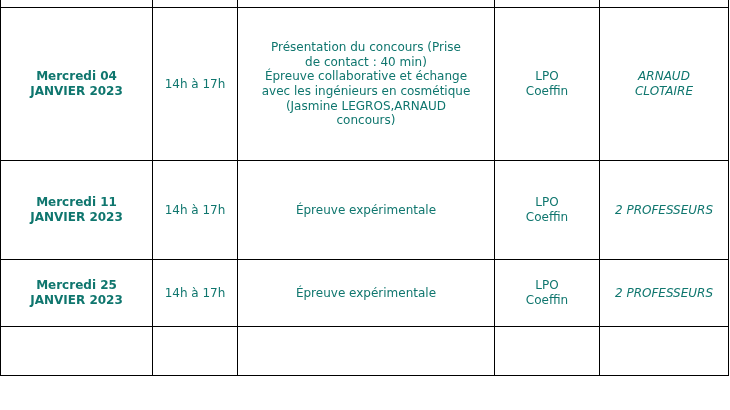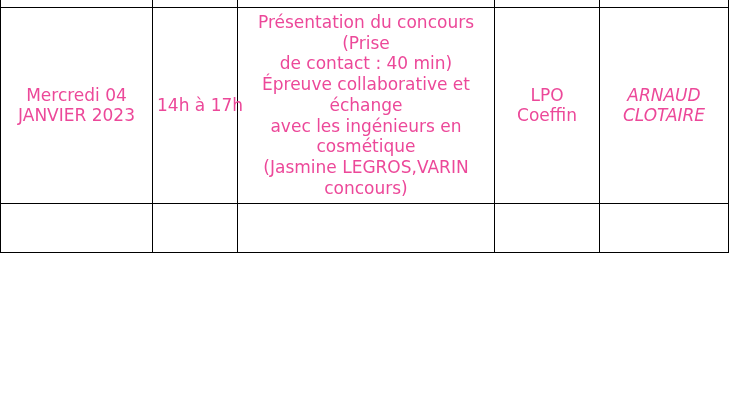--- a/index.html
+++ b/index.html
@@ -30,27 +30,27 @@
   table.schedule col.c-time   { width: 85px; }
   table.schedule col.c-desc   { width: 257px; }
   table.schedule col.c-place  { width: 105px; }
   table.schedule col.c-people { width: 129px; }
 
   table.schedule td {
     border: 1.6px solid #000000;
     padding: 4px 4px;
     vertical-align: middle;
     text-align: center;
-    font-size: 17px;
+    font-size: 12px;
     line-height: 1.22;
-    color: #ec4899;
+    color: #0f766e;
   }
   td.date {
     color: #ff0000;
-    font-weight: normal;
+    font-weight: bold;
     font-size: 14px;
     line-height: 1.25;
   }
   td.time {
     font-size: 13.5px;
     white-space: nowrap;
   }
   td.desc {
     font-size: 13.5px;
   }
@@ -110,35 +110,69 @@
           <span class="line">Mercredi 04</span>
           <span class="line">JANVIER 2023</span>
         </td>
         <td class="time">14h à 17h</td>
         <td class="desc">
           <span class="line">Présentation du concours (Prise</span>
           <span class="line">de contact : 40 min)</span>
           <span class="gap"></span>
           <span class="line">Épreuve collaborative et échange</span>
           <span class="line">avec les ingénieurs en cosmétique</span>
-          <span class="line">(Jasmine LEGROS,VARIN</span>
+          <span class="line">(Jasmine LEGROS,ARNAUD</span>
           <span class="line">concours)</span>
         </td>
         <td class="place">
           <span class="line">LPO</span>
           <span class="line">Coeffin</span>
         </td>
         <td class="people">
           <span class="line">ARNAUD</span>
           <span class="line">CLOTAIRE</span>
         </td>
       </tr>
 
+      <tr class="r2">
+        <td class="date">
+          <span class="line">Mercredi 11</span>
+          <span class="line">JANVIER 2023</span>
+        </td>
+        <td class="time">14h à 17h</td>
+        <td class="desc">
+          <span class="line">Épreuve expérimentale</span>
+        </td>
+        <td class="place">
+          <span class="line">LPO</span>
+          <span class="line">Coeffin</span>
+        </td>
+        <td class="people">
+          <span class="line">2 PROFESSEURS</span>
+        </td>
+      </tr>
 
 
+      <tr class="r4">
+        <td class="date">
+          <span class="line">Mercredi 25</span>
+          <span class="line">JANVIER 2023</span>
+        </td>
+        <td class="time">14h à 17h</td>
+        <td class="desc">
+          <span class="line">Épreuve expérimentale</span>
+        </td>
+        <td class="place">
+          <span class="line">LPO</span>
+          <span class="line">Coeffin</span>
+        </td>
+        <td class="people">
+          <span class="line">2  PROFESSEURS</span>
+        </td>
+      </tr>
 
       <tr class="r5">
         <td class="date">
           
         </td>
         <td class="time"></td>
         <td class="desc"></td>
         <td class="place"></td>
         <td class="people">
           

